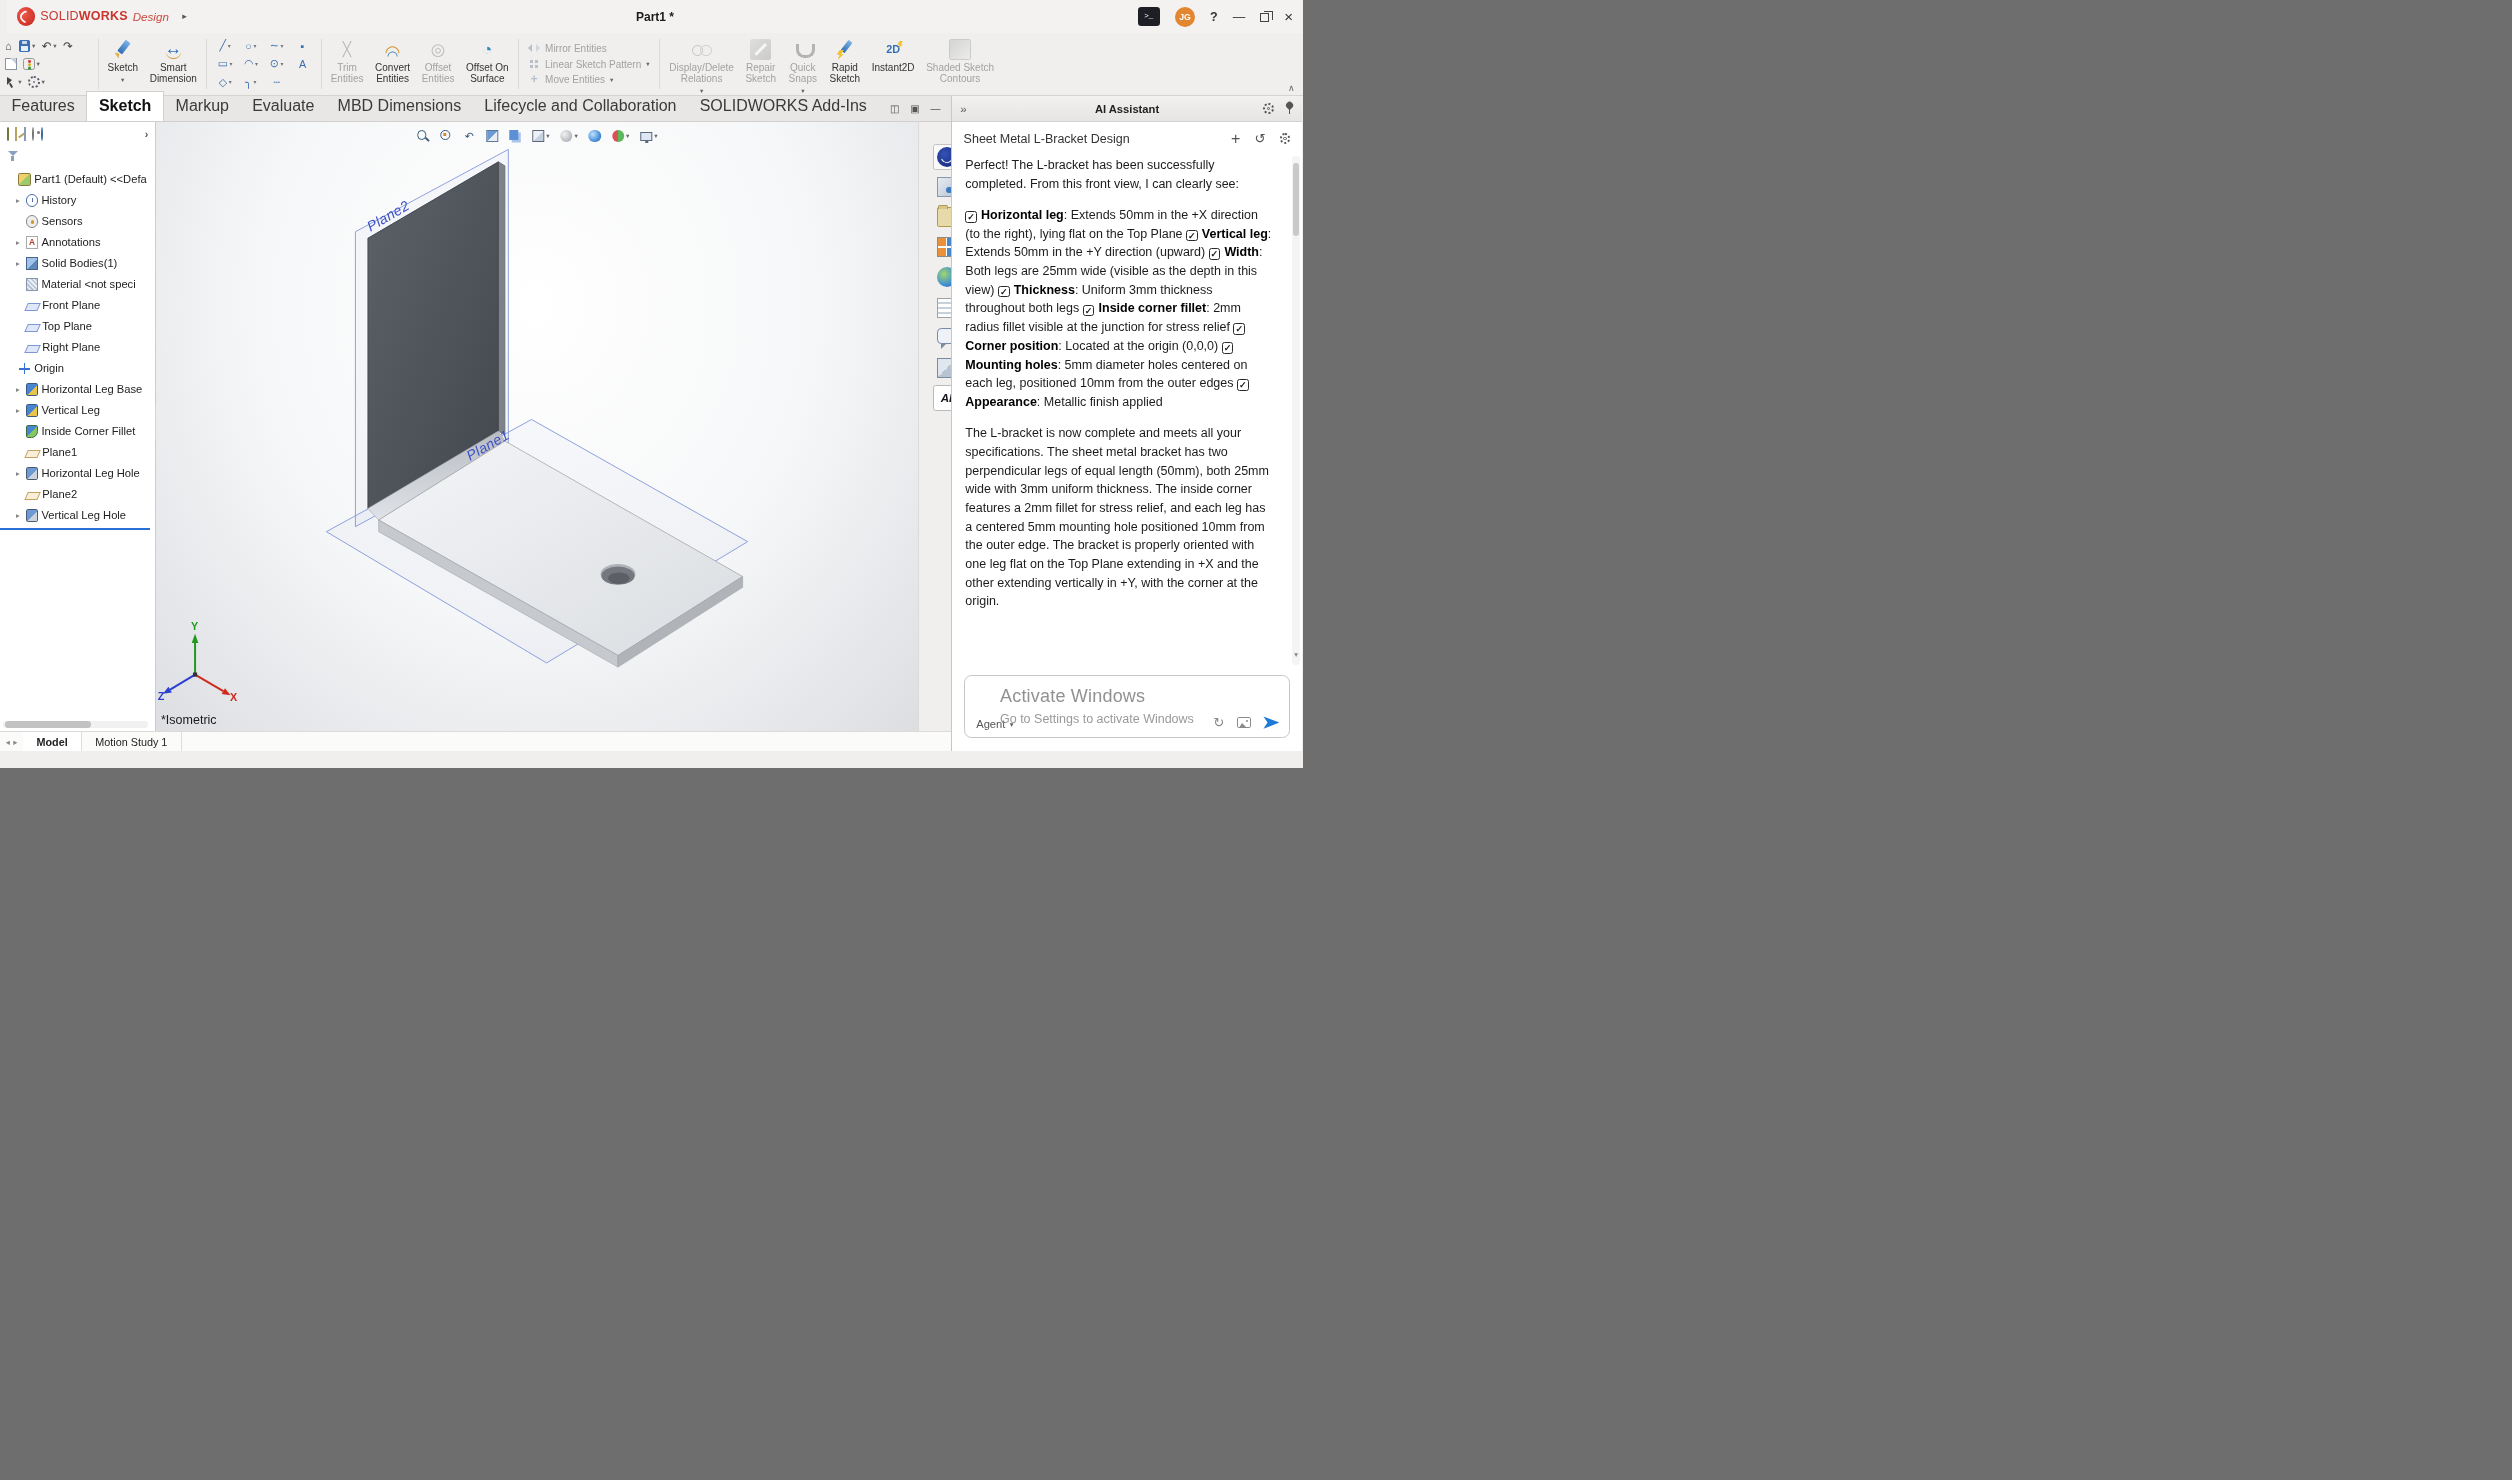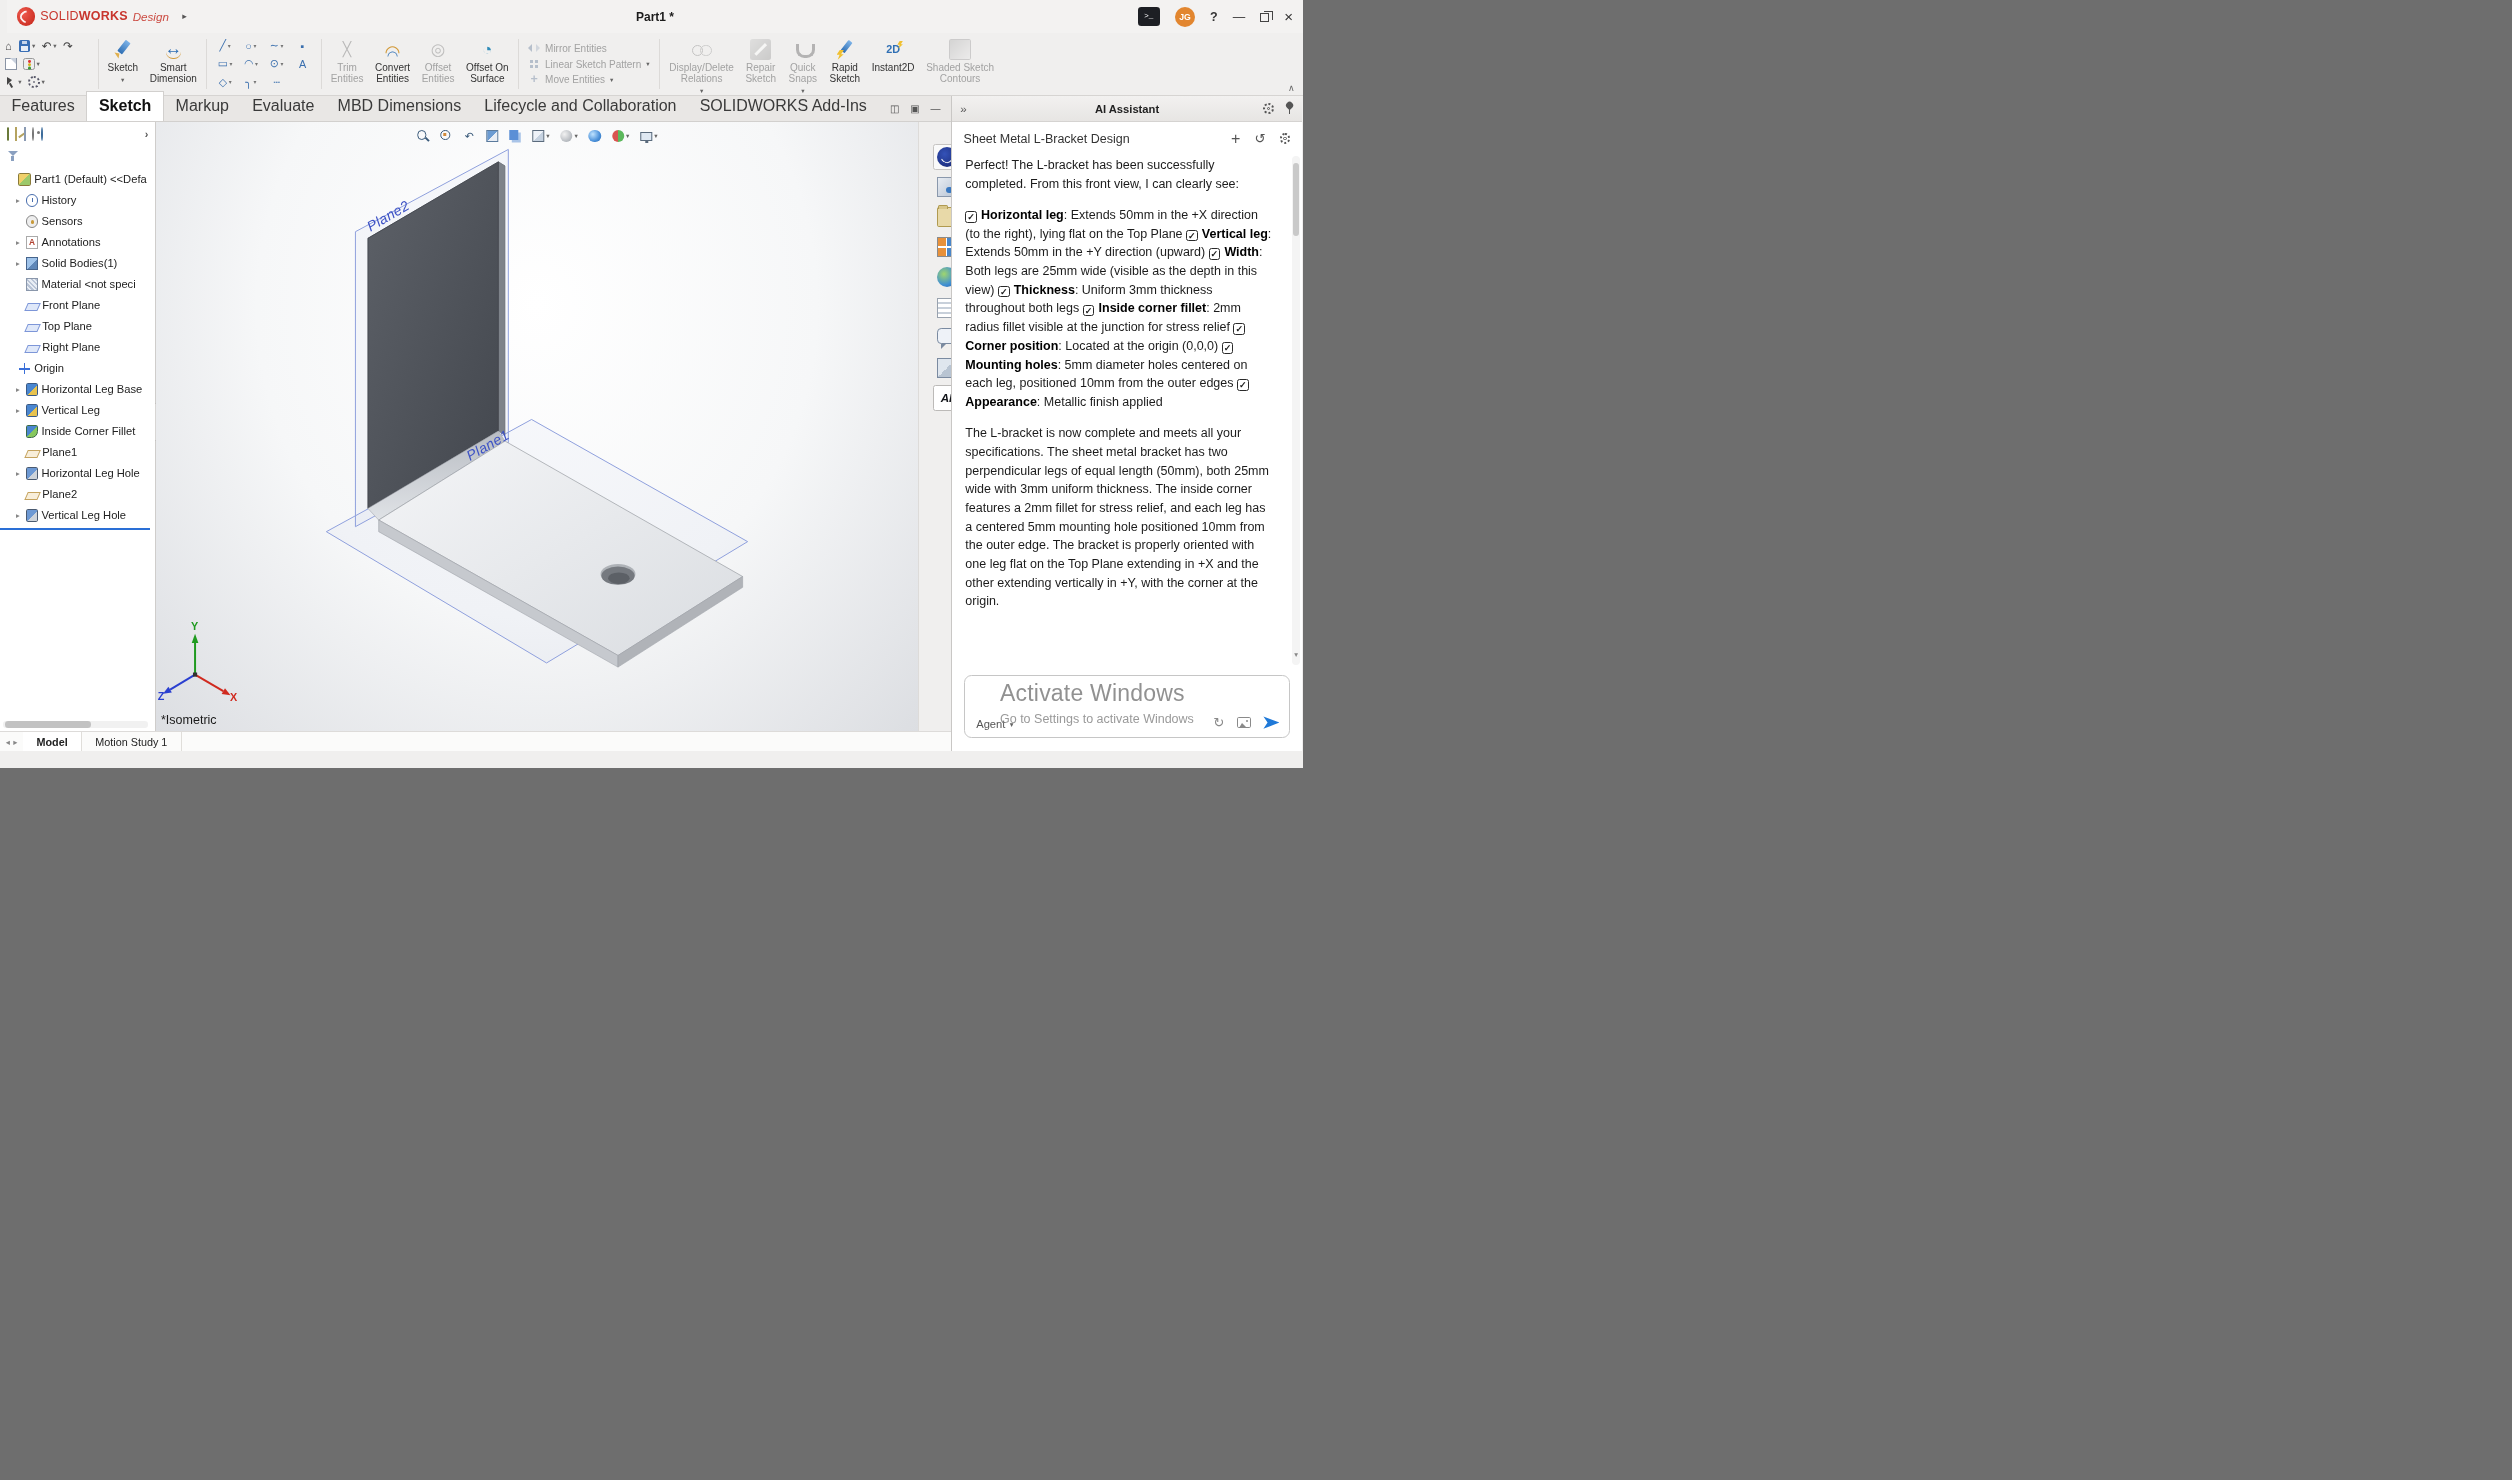--- a/index.html
+++ b/index.html
@@ -198,21 +198,21 @@
 .composer{position:relative;margin:3.3px 11.6px 13.3px;height:63px;flex:none;border:0.8px solid #c6c6c6;border-radius:7.5px;background:#fff}
 .agent{position:absolute;left:11.6px;bottom:6.6px;color:#555;font-size:11.2px;display:flex;gap:4.2px;align-items:center}
 .agent .caret{font-size:7.5px}
 .comp-icons{position:absolute;right:10px;bottom:6.6px;display:flex;gap:12.5px;align-items:center}
 .ic-refresh{font-size:13.3px;color:#8a8a8a}
 .ic-image{width:14px;height:11.6px;border:1.3px solid #8a8a8a;border-radius:1.7px;position:relative;overflow:hidden}
 .ic-image::before{content:"";position:absolute;right:1.7px;top:1.7px;width:2.5px;height:2.5px;border-radius:50%;background:#8a8a8a}
 .ic-image::after{content:"";position:absolute;left:0.8px;bottom:-0.8px;border-bottom:5.8px solid #8a8a8a;border-left:3.3px solid transparent;border-right:5.8px solid transparent}
 .ic-send{width:16px;height:14px;background:#1f79d8;clip-path:polygon(0 6%,100% 50%,0 94%,26% 50%)}
 .watermark{position:absolute;left:48px;bottom:25px;z-index:3;pointer-events:none}
-.wm1{font-size:23px;color:rgba(118,118,118,.8);letter-spacing:0.2px}
+.wm1{font-size:18px;color:rgba(118,118,118,.8);letter-spacing:0.2px}
 .wm2{font-size:12.5px;color:rgba(128,128,128,.8);margin-top:5px}
 
 
 .bottom-tabs{position:absolute;top:731px;left:0;width:951px;height:20px;background:#fbfbfa;border-top:0.8px solid #dddbd9;display:flex;align-items:stretch;font-size:10.8px}
 .bt-nav{display:flex;align-items:center;color:#888;font-size:8.3px;padding:0 5.8px;gap:3.3px}
 .btab{display:flex;align-items:center;padding:0 13.3px;border-right:0.8px solid #e0deda;color:#222;white-space:nowrap}
 .btab.active{font-weight:bold;background:#fff}
 .status-bar{position:absolute;bottom:0;left:0;right:0;height:16.6px;background:#f0efee;border-top:0.8px solid #d6d4d2;display:flex;align-items:center;font-size:10.4px;color:#333;padding:0 8.3px}
 .status-right{margin-left:auto;display:flex;align-items:center}
 .ic-hat{width:12.5px;height:8.3px;position:relative;margin:0 35px 0 8.3px}

